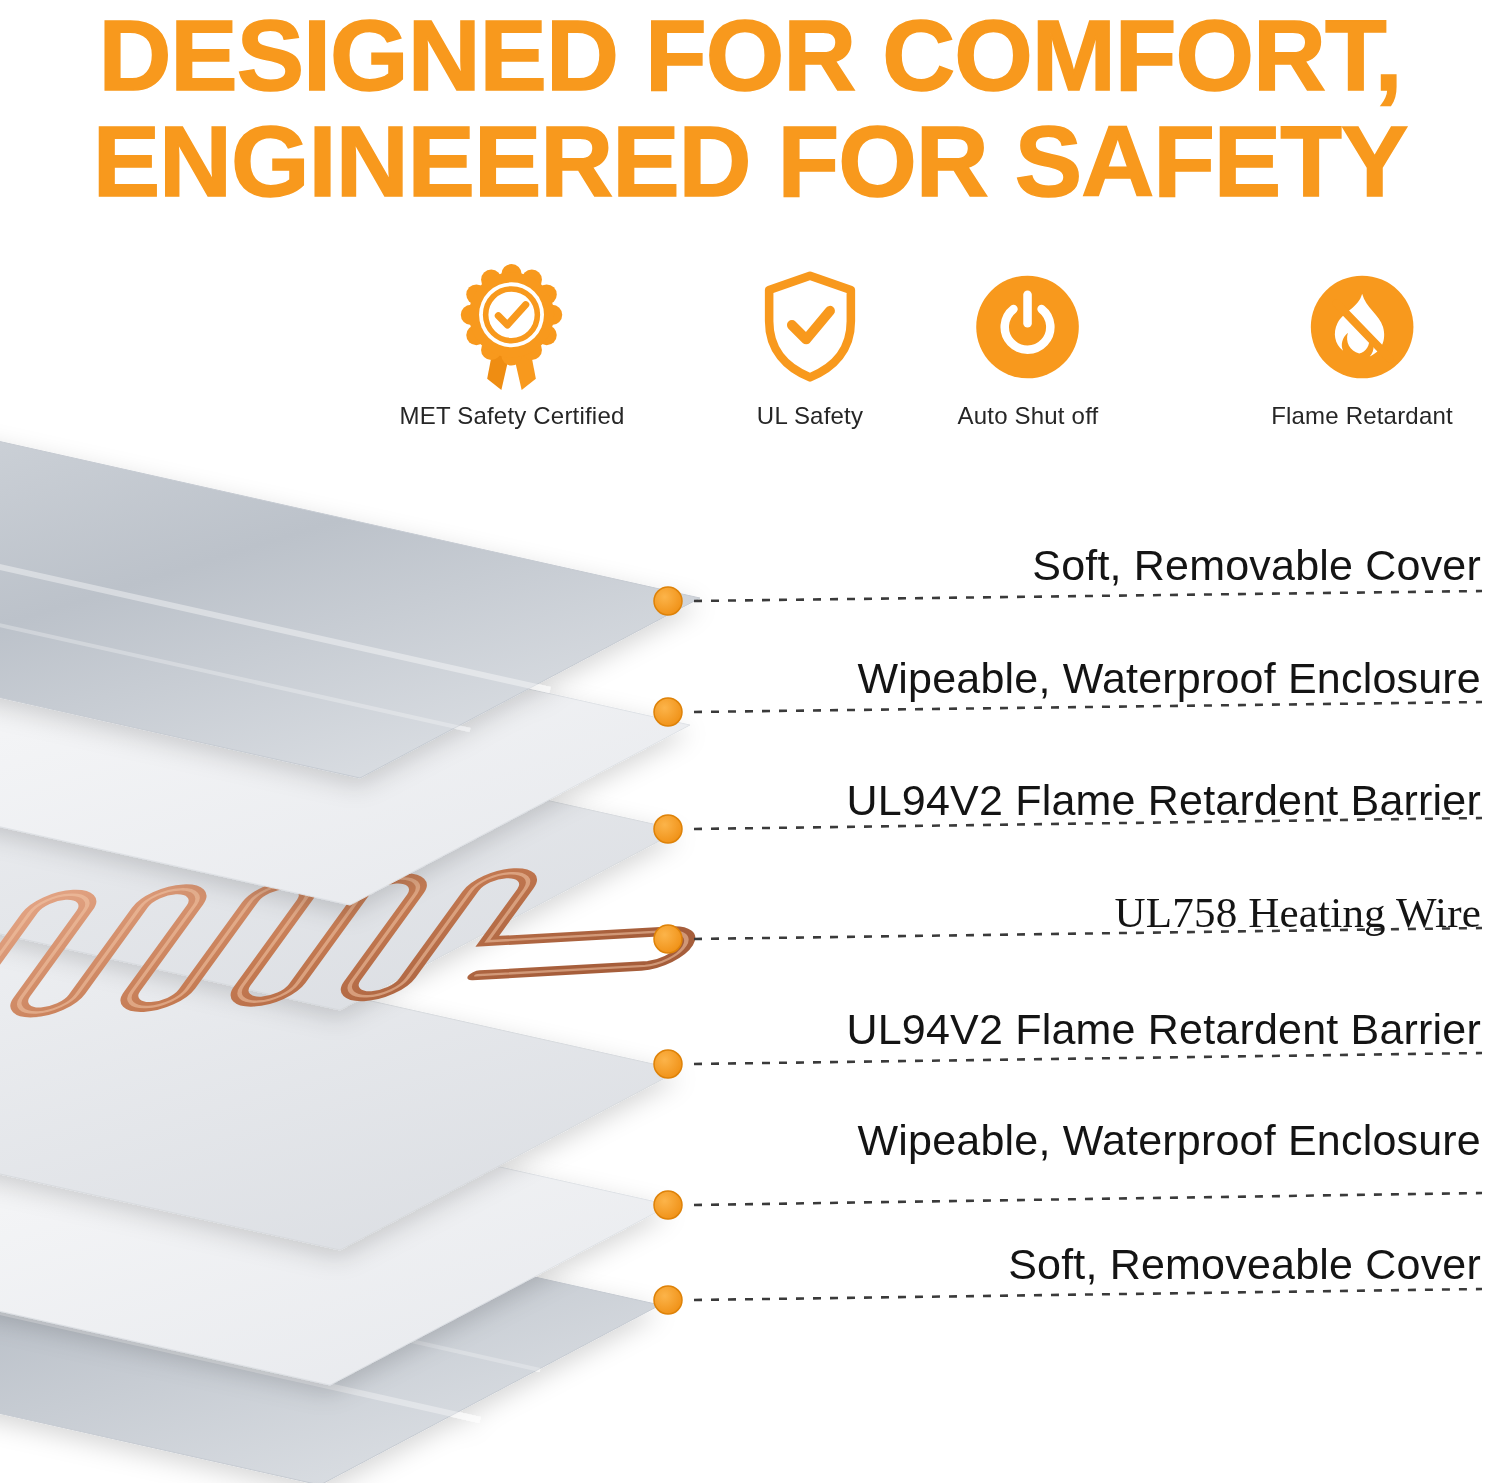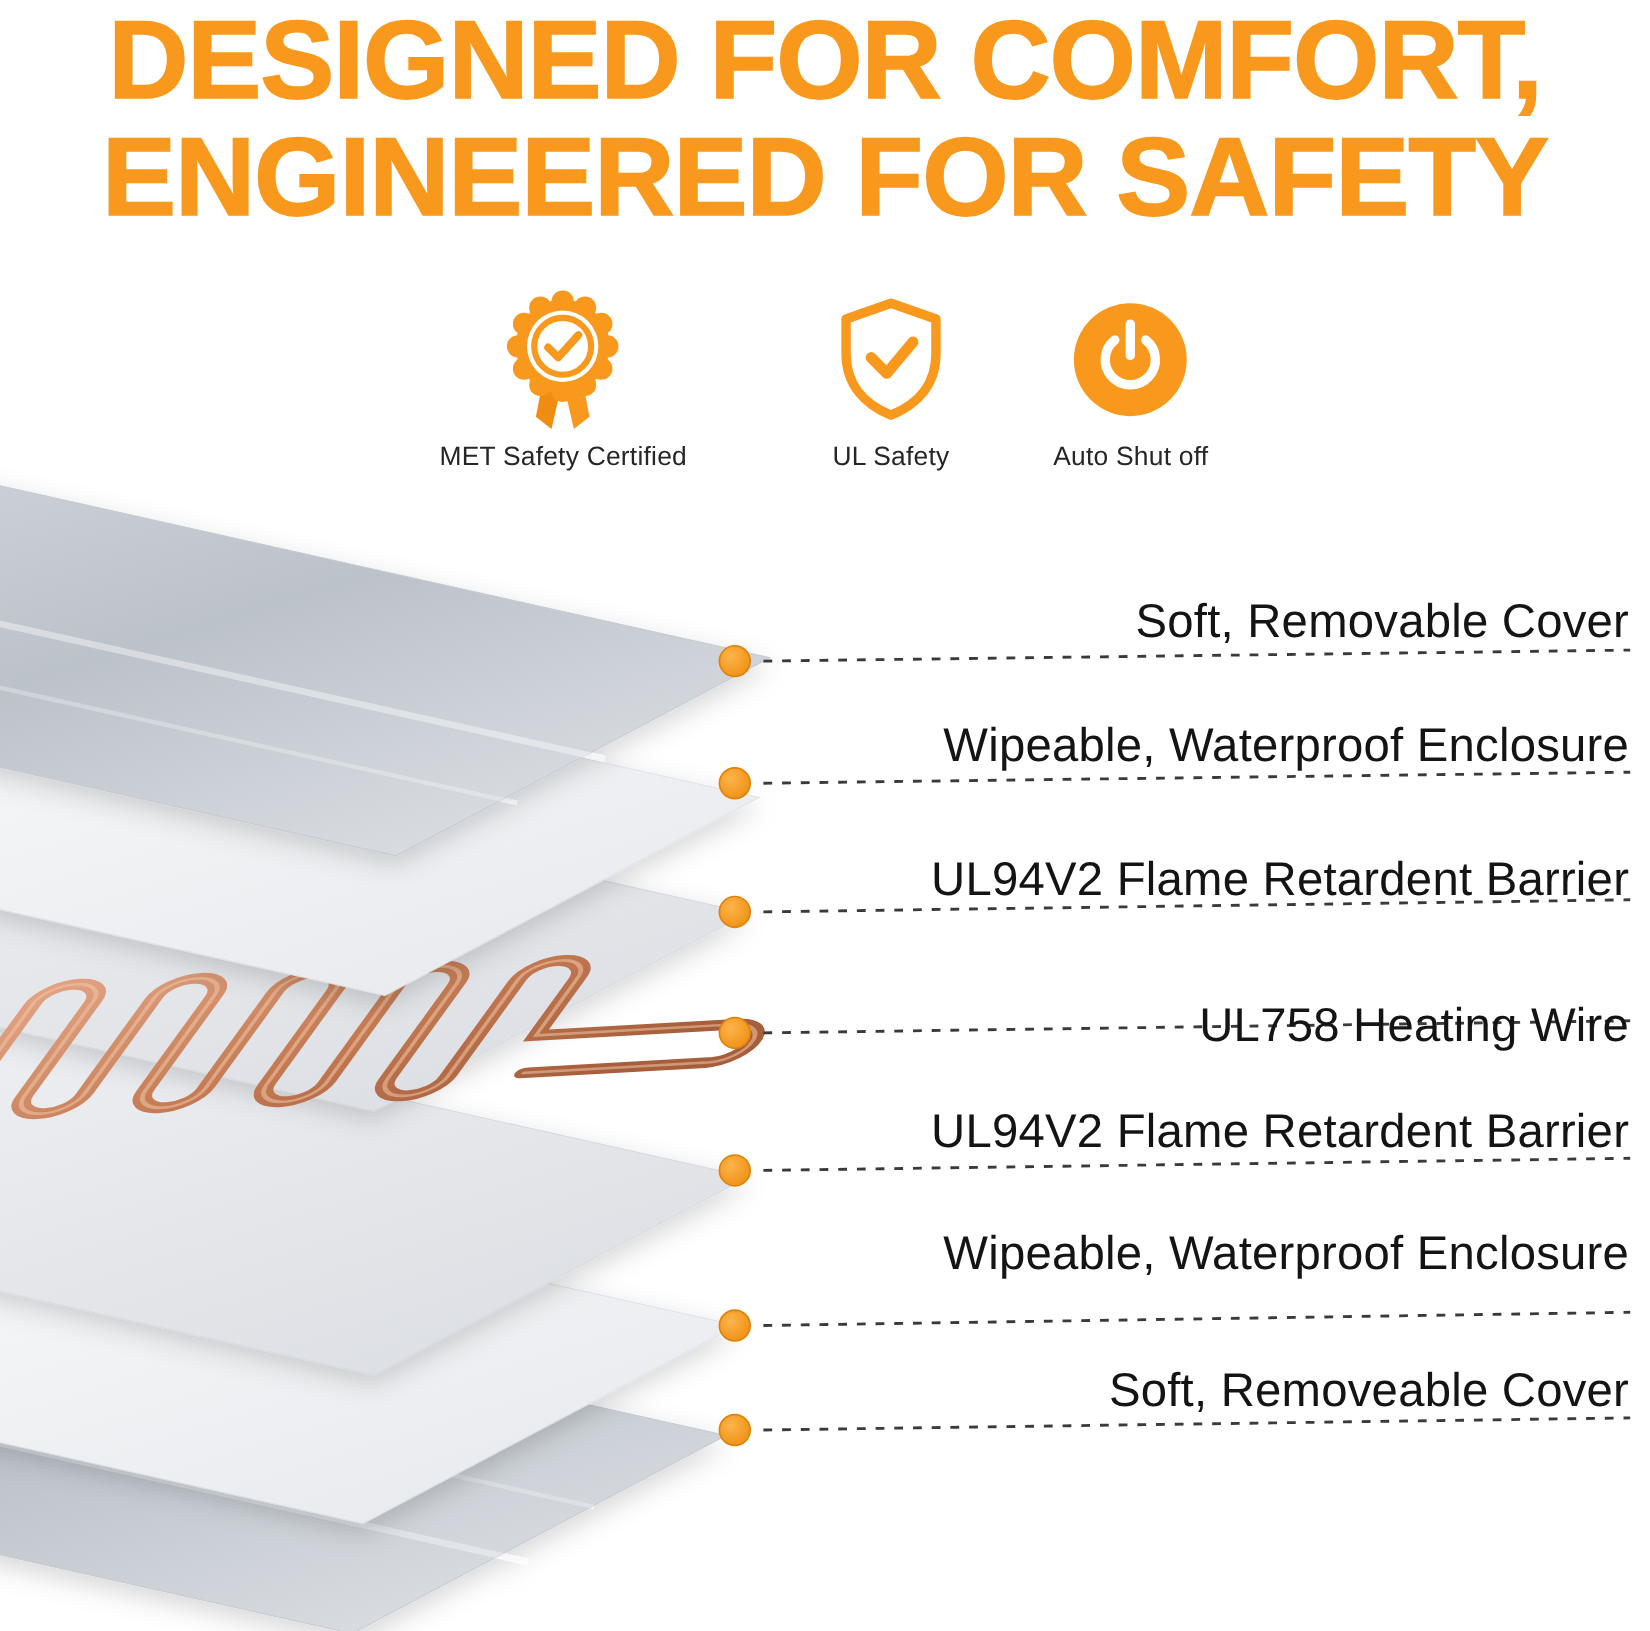--- a/index.html
+++ b/index.html
@@ -26,21 +26,21 @@
   }
   .diagram-svg { position:absolute; left:0; top:0; }
   .callout {
     position:absolute; right:19px; text-align:center;
     font-size:43px; color:#141414; font-weight:500; white-space:nowrap;
     letter-spacing:0.2px;
   }
   .co-1 { top:541px; }
   .co-2 { top:654px; }
   .co-3 { top:776px; }
-  .co-4 { top:908px; }
+  .co-4 { top:888px;font-family:Liberation Serif, serif; }
   .co-5 { top:1005px; }
   .co-6 { top:1116px; }
   .co-7 { top:1240px; }
 </style>
 </head>
 <body>
 
 <div id="root">
 
   <div class="title">
@@ -90,20 +90,32 @@
     <div class="feature-icon-box">
       <svg width="114" height="114" viewBox="0 0 120 120">
         <circle cx="60" cy="60" r="54" fill="#F8991D"></circle>
         <path d="M45.2 41.1 A24 24 0 1 0 74.8 41.1" fill="none" stroke="#ffffff" stroke-width="9" stroke-linecap="round"></path>
         <path d="M60 26 L60 56" fill="none" stroke="#ffffff" stroke-width="9" stroke-linecap="round"></path>
       </svg>
     </div>
     <div class="feature-label">Auto Shut off</div>
   </div>
 
+  <div class="feature" style="left:1362px;">
+    <div class="feature-icon-box">
+      <svg width="114" height="114" viewBox="0 0 120 120">
+        <circle cx="60" cy="60" r="54" fill="#F8991D"></circle>
+        <path d="M60 25 C64 40 78 47 82 60 C86 74 80 86 68 91 C74 84 73 76 67 71
+                 C69 79 64 86 57 88 C47 85 42 76 45 66 C39 71 37 79 40 85
+                 C31 78 29 66 34 56 C40 44 56 40 60 25 Z" fill="#ffffff"></path>
+        <path d="M33 35 L89 93" stroke="#F8991D" stroke-width="8.5" stroke-linecap="round"></path>
+      </svg>
+    </div>
+    <div class="feature-label">Flame Retardant</div>
+  </div>
 
   <svg class="diagram-svg" width="1500" height="1483" viewBox="0 0 1500 1483">
     <defs>
       <linearGradient id="grayGrad" x1="0" y1="0" x2="1" y2="1">
         <stop offset="0" stop-color="#d9dde2"></stop>
         <stop offset="0.5" stop-color="#bcc2ca"></stop>
         <stop offset="1" stop-color="#e3e6ea"></stop>
       </linearGradient>
       <linearGradient id="whiteGrad" x1="0" y1="0" x2="1" y2="1">
         <stop offset="0" stop-color="#ffffff"></stop>

